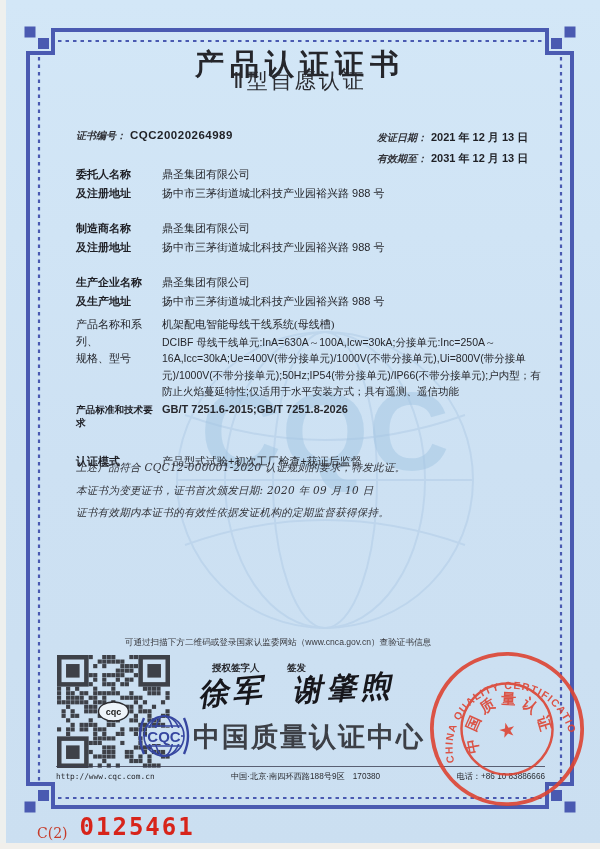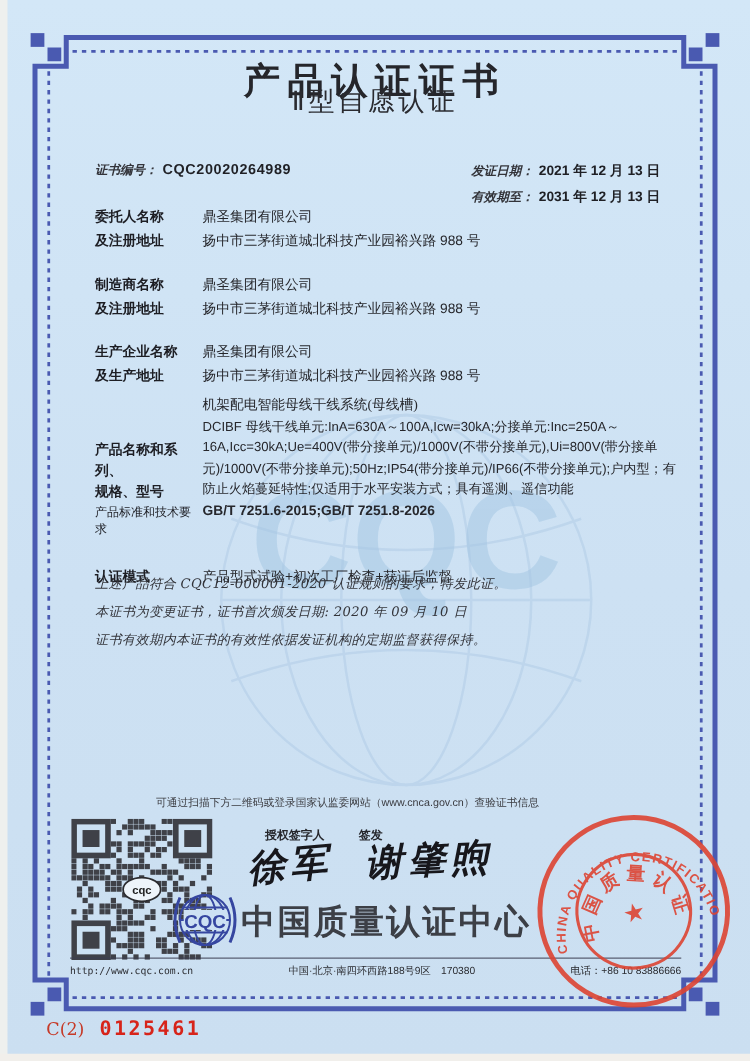--- a/index.html
+++ b/index.html
@@ -26,26 +26,26 @@
   .dates{left:377px;top:127px;line-height:21px;font-size:11px;color:#1f2025;}
   .dates .lbl{font-size:10px;font-weight:700;color:#33343a;margin-right:4px;}
   .dates .val{font-weight:700;}
 
   .fields{left:76px;top:167px;width:470px;font-size:11px;color:#26272c;}
   .fgroup{display:grid;grid-template-columns:86px 1fr;row-gap:3px;margin-bottom:20px;line-height:15.5px;}
   .flabel{font-weight:700;color:#1d1e24;}
 
   .product{left:76px;top:316px;width:480px;display:grid;grid-template-columns:86px 1fr;
            font-size:11px;color:#26272c;}
-  .product .labels{font-weight:700;color:#1d1e24;line-height:17px;margin-top:36px;}
+  .product .labels{font-weight:400;color:#1d1e24;line-height:17px;}
   .product .pname{line-height:17px;font-family:Liberation Serif, serif;}
   .product .pspec{width:382px;font-size:10.5px;line-height:16.3px;margin-top:1px;}
 
   .stdrow{left:76px;top:403px;display:flex;font-size:11px;color:#26272c;}
-  .stdrow .slabel{width:86px;flex:0 0 86px;font-weight:400;font-size:9.6px;letter-spacing:0;
+  .stdrow .slabel{width:86px;flex:0 0 86px;font-weight:700;font-size:9.6px;letter-spacing:0;
                   color:#1d1e24;padding-top:1px;}
   .stdrow .sval{font-weight:600;}
 
   .moderow{left:76px;top:430px;display:flex;font-size:11px;color:#26272c;margin-top:24px;}
   .moderow .slabel{width:86px;flex:0 0 86px;font-weight:700;color:#1d1e24;}
 
   .notes{left:76px;top:456px;width:460px;font-size:10.5px;line-height:22.6px;
          color:#33343a;letter-spacing:.3px;}
 
   .verify{left:0;top:637px;width:556px;text-align:center;font-size:8.6px;color:#3a3b40;}
@@ -61,21 +61,21 @@
   .footline{left:56px;top:766px;width:489px;height:1.2px;background:#3c3f52;opacity:.8;}
   .footrow{left:56px;top:771px;width:489px;display:flex;justify-content:space-between;
            align-items:baseline;color:#2a2b30;}
   .footrow .url{font-family:"DejaVu Sans Mono","Liberation Mono",monospace;font-size:7.8px;}
   .footrow .addr{font-size:8.2px;}
   .footrow .phone{font-size:8.2px;}
 
   .serial{left:37px;top:813px;display:flex;align-items:flex-end;gap:12px;}
   .serial .pfx{font-family:"DejaVu Serif","Liberation Serif",serif;font-size:14px;color:#c63a28;}
   .serial .num{font-family:"DejaVu Sans Mono","Liberation Mono",monospace;font-weight:700;
-               font-size:16px;color:#d7241a;letter-spacing:2px;}
+               font-size:24px;color:#d7241a;letter-spacing:2px;}
 </style>
 </head>
 <body>
 
 <div class="paper">
 
   <div class="abs z-watermark" style="left:160px;top:325px;">
     <svg width="330" height="320" viewBox="0 0 330 320">
       <g stroke="#b9d2ea" stroke-width="2" fill="none" opacity="0.75">
         <circle cx="165" cy="155" r="148"></circle>

